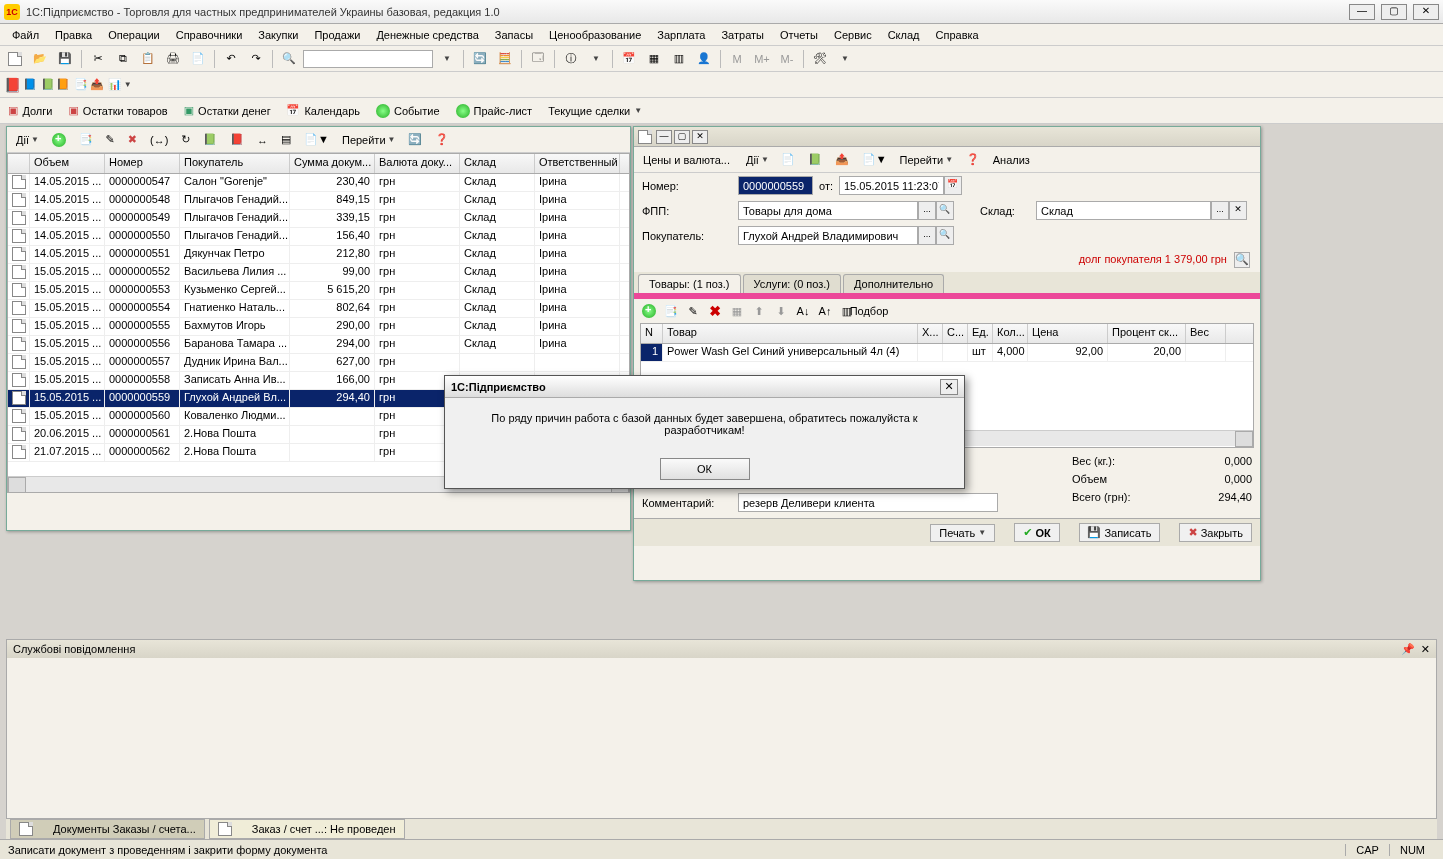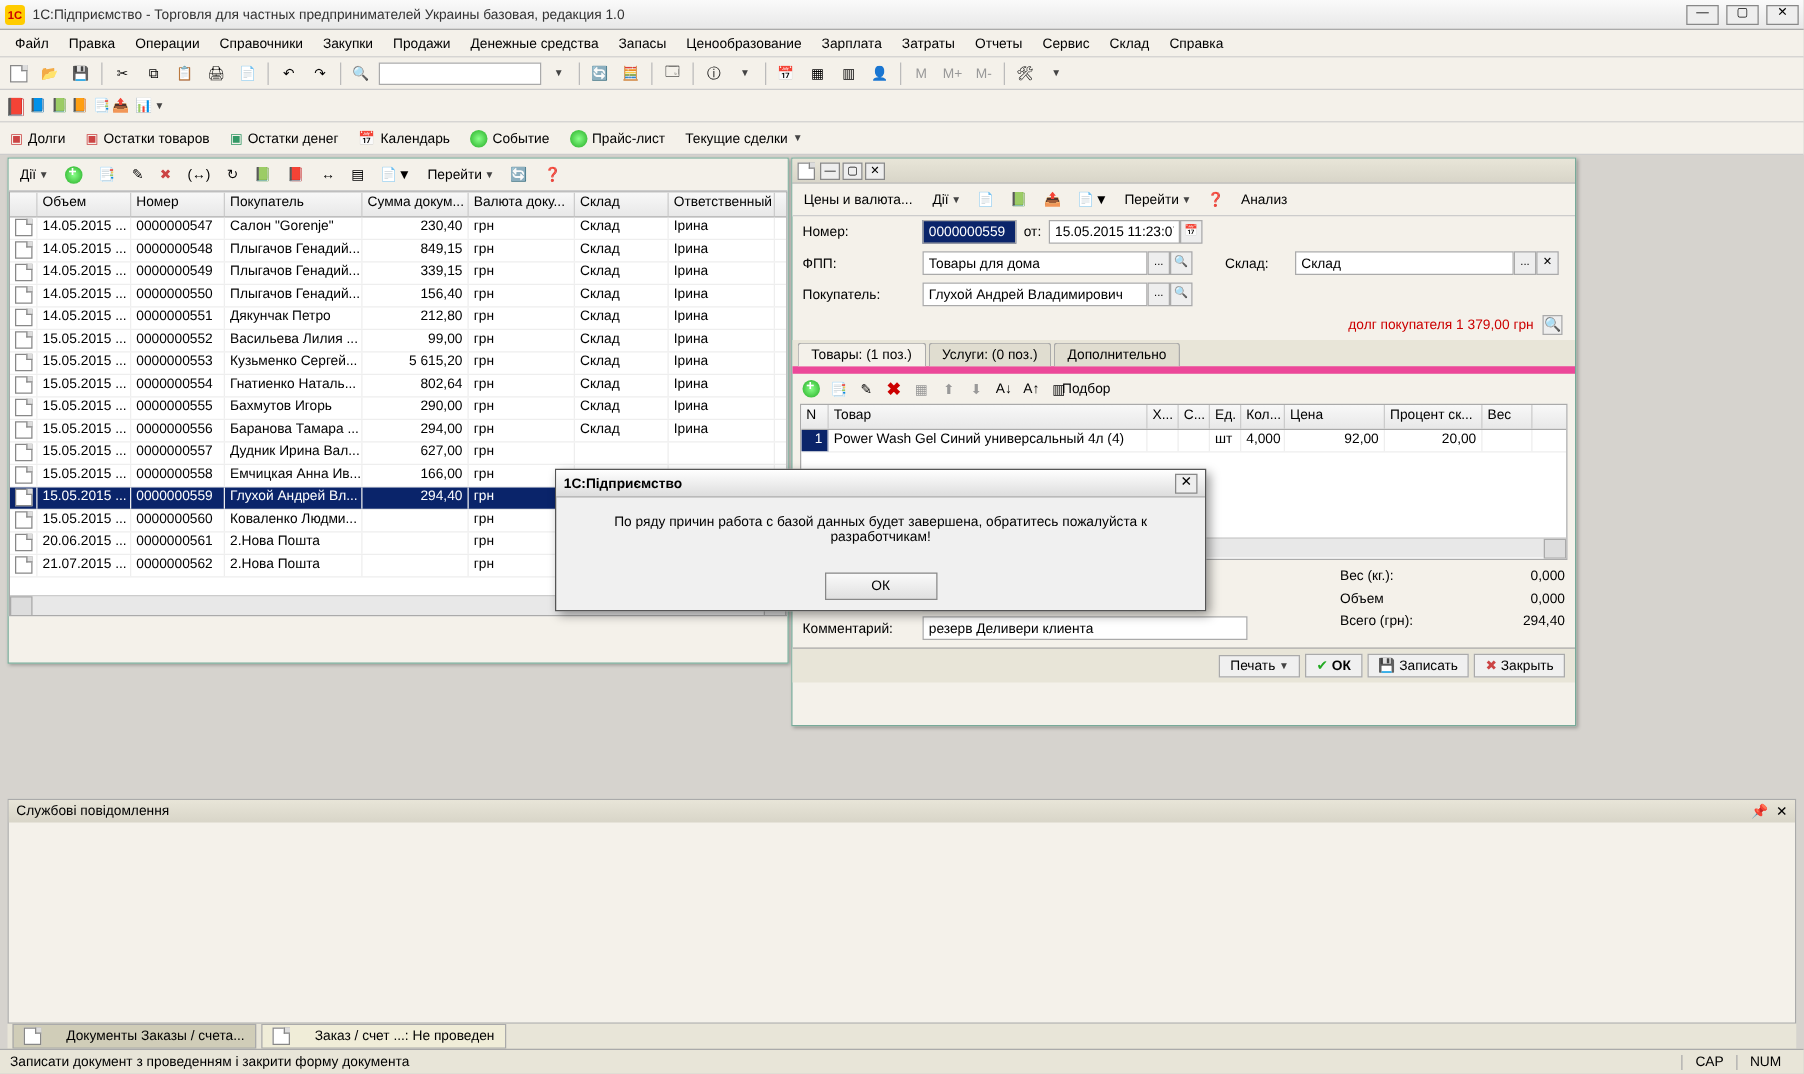--- a/index.html
+++ b/index.html
@@ -44,21 +44,21 @@
 .form-row input, .form-row .inp { border:1px solid #aaa; background:white; height:19px; padding:0 4px; }
 .inp-wrap { display:flex; align-items:center; }
 .inp-wrap .btn-sel { width:18px; height:19px; border:1px solid #aaa; background:#eee; text-align:center; line-height:15px; cursor:pointer; font-size:9px; }
 .tabs { display:flex; background:#e8e5d8; border-bottom:6px solid #ec4899; padding-left:4px; }
 .tabs .tab { padding:3px 10px; border:1px solid #aaa; border-bottom:none; background:#e0ddd0; margin-right:2px; margin-top:2px; cursor:pointer; border-radius:3px 3px 0 0; }
 .tabs .tab.active { background:#f4f1ea; }
 .items-toolbar { height:24px; display:flex; align-items:center; padding:0 6px; gap:4px; }
 .items-toolbar .itb { width:18px; height:18px; display:flex; align-items:center; justify-content:center; cursor:pointer; }
 .debt-line { text-align:right; padding:4px 10px; color:#c00; }
 .debt-line .mag { display:inline-block; width:16px; height:16px; border:1px solid #aaa; background:#eee; text-align:center; cursor:pointer; margin-left:4px; }
-.form-footer { display:flex; justify-content:flex-end; align-items:center; gap:4px; padding:4px 8px; background:#e8e5d8; border-top:1px solid #aaa; }
+.form-footer { display:flex; justify-content:flex-end; align-items:center; gap:19px; padding:4px 8px; background:#e8e5d8; border-top:1px solid #aaa; }
 .form-footer .fbtn { padding:2px 8px; border:1px solid #aaa; background:#f0f0f0; cursor:pointer; display:flex; align-items:center; gap:3px; }
 
 .dialog { position:absolute; left:444px; top:375px; width:521px; background:#f0f0f0; border:1px solid #555; box-shadow:3px 3px 8px rgba(0,0,0,0.4); z-index:1000; }
 .dialog-title { height:22px; background:linear-gradient(#fff,#ddd); display:flex; align-items:center; padding:0 6px; border-bottom:1px solid #aaa; }
 .dialog-title .dt { flex:1; font-weight:bold; }
 .dialog-title .dx { width:18px; height:16px; border:1px solid #888; background:#eee; text-align:center; line-height:12px; cursor:pointer; }
 .dialog-body { padding:14px 10px; text-align:center; }
 .dialog-btns { text-align:center; padding:8px; }
 .dialog-btns button { width:90px; height:22px; border:1px solid #888; background:linear-gradient(#fafafa,#e0e0e0); cursor:pointer; }
 
@@ -352,21 +352,21 @@
             <div class="gc" style="width:110px">Дудник Ирина Вал...</div>
             <div class="gc num" style="width:85px">627,00</div>
             <div class="gc" style="width:85px">грн</div>
             <div class="gc" style="width:75px"></div>
             <div class="gc" style="width:85px"></div>
           </div>
           <div class="grid-row">
             <div class="gc" style="width:22px"><span class="ico ico-doc"></span></div>
             <div class="gc" style="width:75px">15.05.2015 ...</div>
             <div class="gc" style="width:75px">0000000558</div>
-            <div class="gc" style="width:110px">Емчицкая Анна Ив...</div>
+            <div class="gc" style="width:110px">Записать Анна Ив...</div>
             <div class="gc num" style="width:85px">166,00</div>
             <div class="gc" style="width:85px">грн</div>
             <div class="gc" style="width:75px"></div>
             <div class="gc" style="width:85px"></div>
           </div>
           <div class="grid-row selected">
             <div class="gc" style="width:22px"><span class="ico ico-doc"></span></div>
             <div class="gc" style="width:75px">15.05.2015 ...</div>
             <div class="gc" style="width:75px">0000000559</div>
             <div class="gc" style="width:110px">Глухой Андрей Вл...</div>

